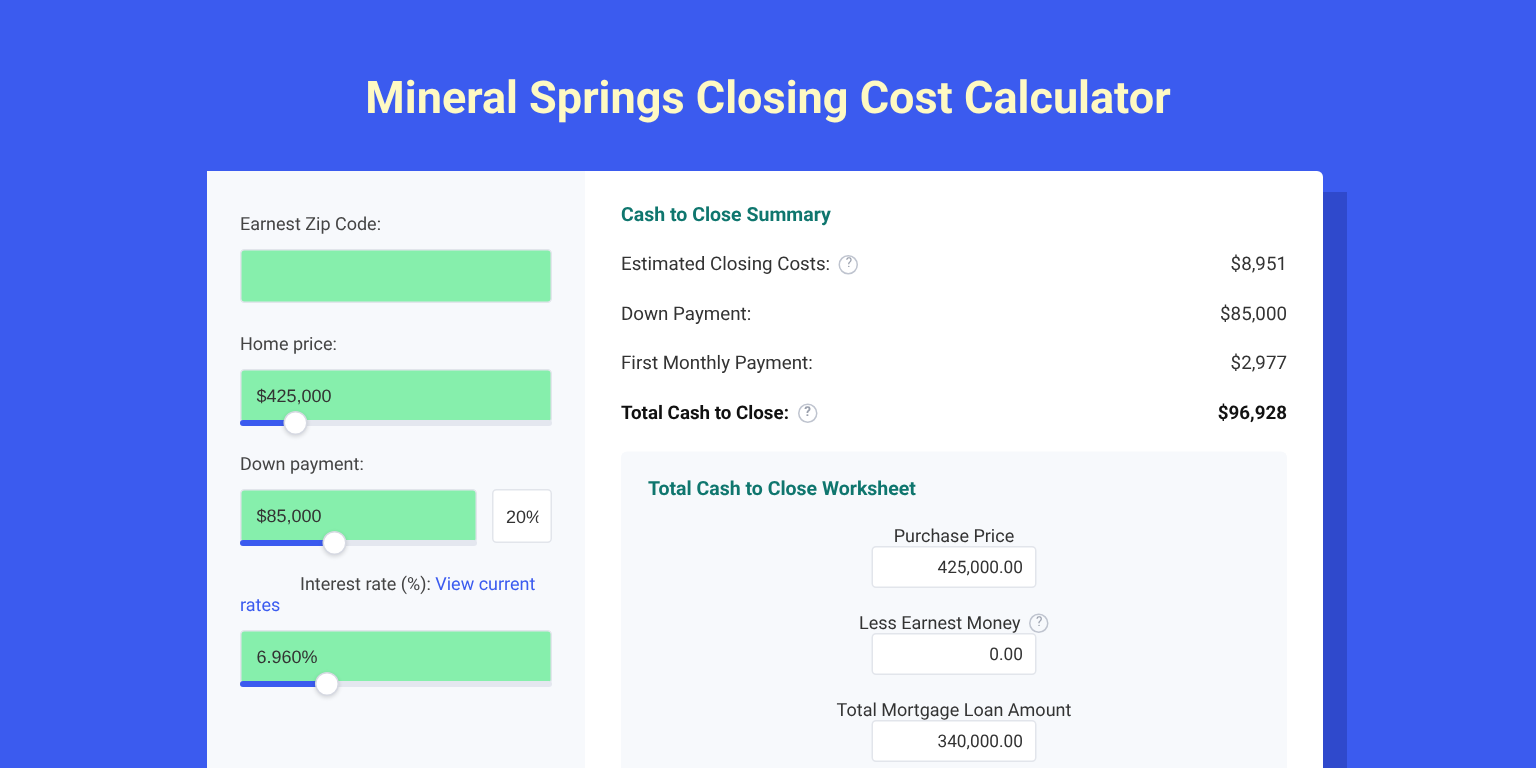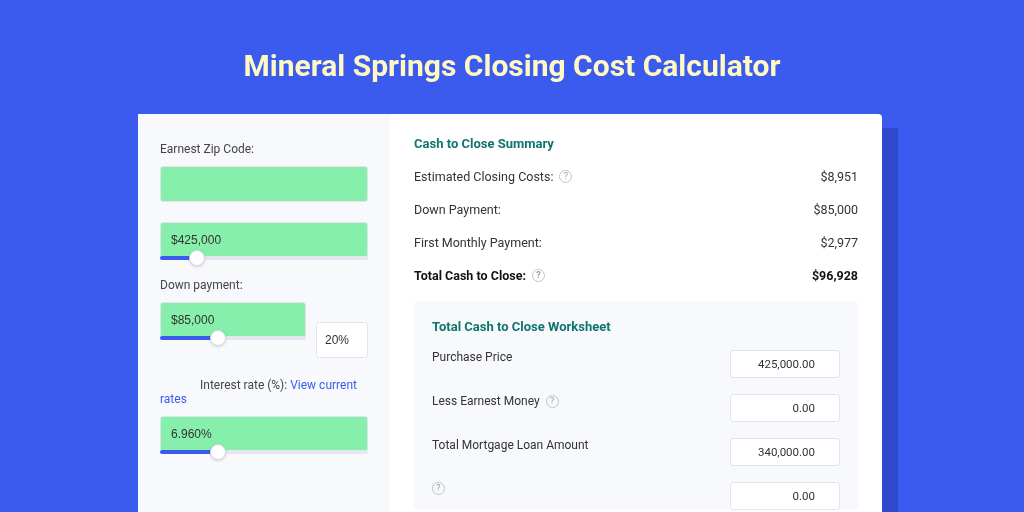--- a/index.html
+++ b/index.html
@@ -80,30 +80,29 @@
     width: 16px; height: 16px;
     border-radius: 50%;
     background: #fff;
     border: 1px solid #d6d9e2;
     box-shadow: 0 1px 3px rgba(0,0,0,0.15);
     transform: translateX(-50%);
   }
   .dp-row { display: flex; gap: 10px; }
   .dp-row .slider-wrap { flex: 1; }
   .pct-input {
-    width: 52px;
+    width: 40px;
     height: 36px;
     border: 1px solid #e2e5eb;
     border-radius: 3px;
     background: #fff;
     padding: 0 8px;
     font-size: 12px;
     color: #333;
     text-align: left;
-    margin-top: 20px;
   }
   .rate-label { color: #444; margin-left: 40px; }
   .rate-link { color: #3b5bef; text-decoration: none; }
   .main {
     flex: 1;
     padding: 22px 24px 0 24px;
     overflow: hidden;
   }
   .section-title {
     font-size: 13px;
@@ -136,33 +135,34 @@
   .worksheet {
     background: #f7f9fc;
     border-radius: 4px;
     padding: 18px 18px 0 18px;
     margin-top: 8px;
   }
   .worksheet .section-title { margin-bottom: 16px; }
   .ws-row {
     display: flex;
     justify-content: space-between;
-    align-items: flex-start;
+    align-items: center;
     margin-bottom: 16px;
     font-size: 12px;
     color: #333;
+    flex-direction: column;
   }
   .ws-label { display: flex; align-items: center; gap: 6px; }
   .ws-value {
     width: 110px;
     height: 28px;
     border: 1px solid #e2e5eb;
     border-radius: 3px;
     background: #fff;
-    padding: 0 24px;
+    padding: 0 8px;
     font-size: 11.5px;
     color: #333;
     text-align: right;
     display: flex;
     align-items: center;
     justify-content: flex-end;
   }
 </style>
 </head>
 <body>
@@ -173,20 +173,21 @@
 
 <div class="panel">
   <aside class="sidebar">
 
     <div class="field">
       <label class="field-label">Earnest Zip Code:</label>
       <input class="text-input" type="text" value="" style="">
     </div>
 
     <div class="field">
+      <label class="field-label">Home price:</label>
       <div class="slider-wrap">
         <input class="text-input" type="text" value="$425,000" style="">
         <div class="slider-track">
           <div class="slider-fill" style="width:18%"></div>
           <div class="slider-handle" style="left:18%"></div>
         </div>
       </div>
     </div>
 
     <div class="field" style="margin-top:6px">

